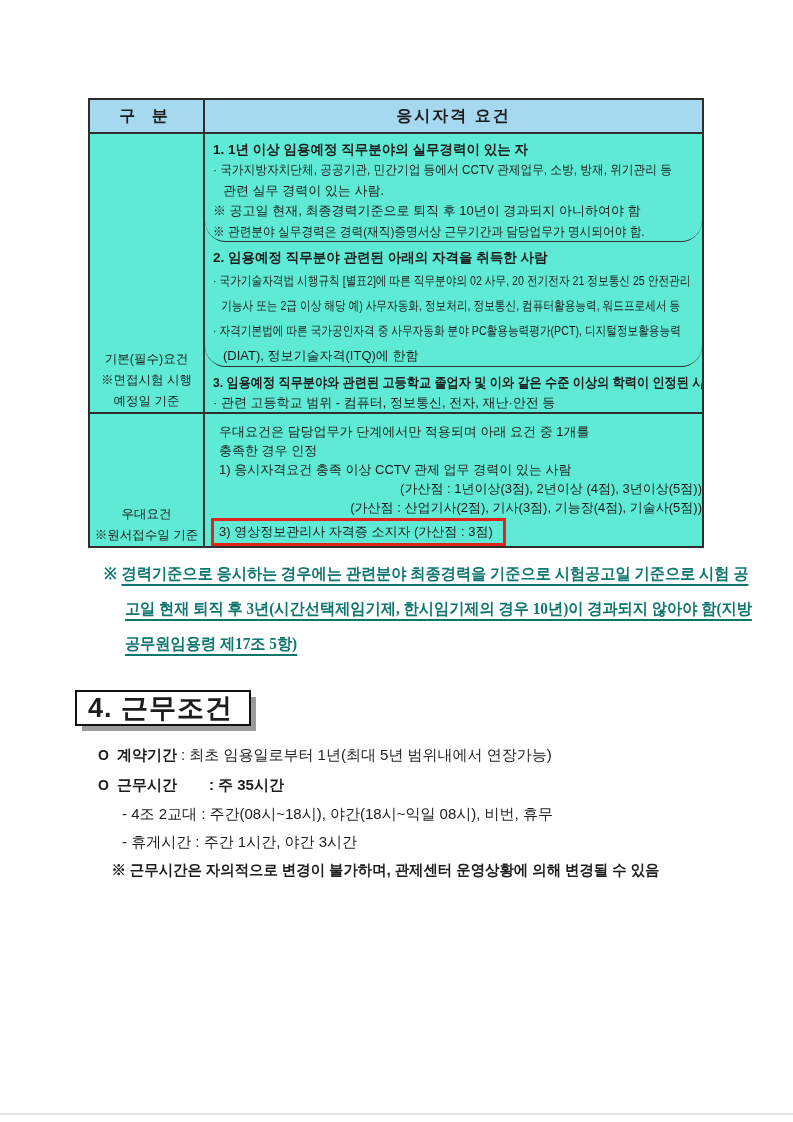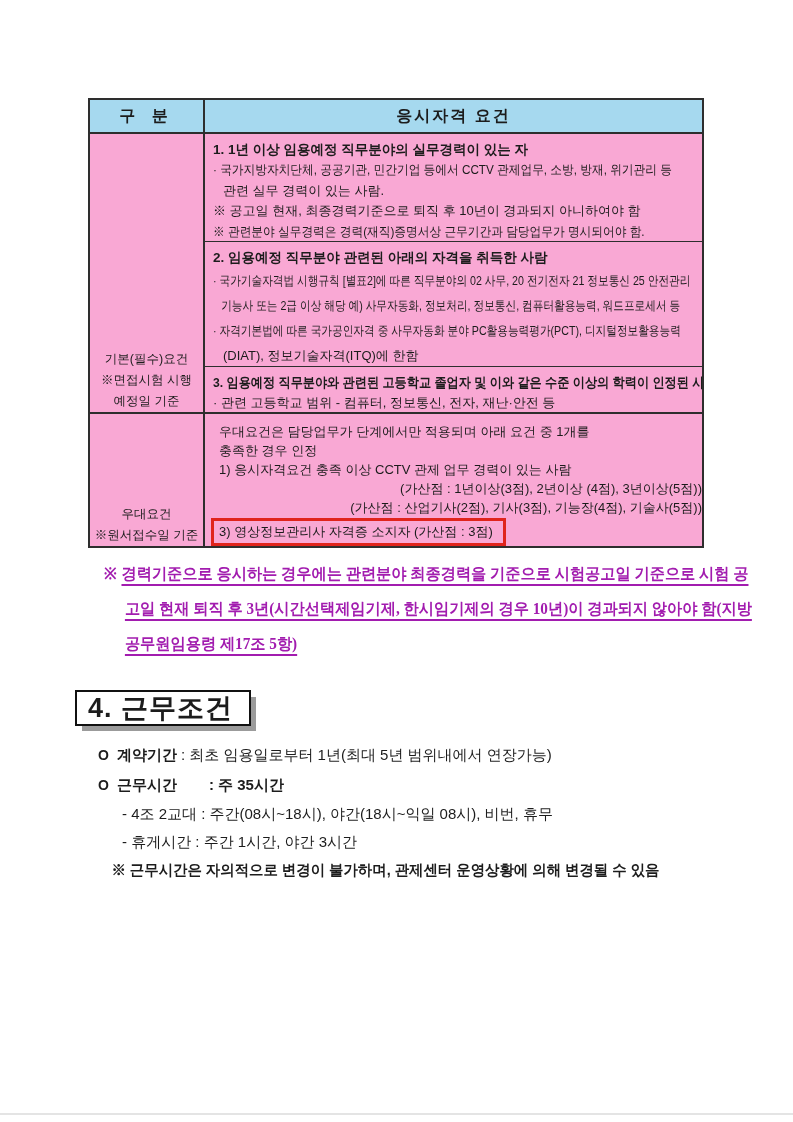--- a/index.html
+++ b/index.html
@@ -2,36 +2,36 @@
 <html><head>
 <meta charset="utf-8">
 <style>
   html,body { margin:0; padding:0; background:#fff; }
   .page {
     position:relative; width:793px; height:1122px; background:#ffffff;
     font-family:"Liberation Sans", sans-serif; color:#1c1c1c; overflow:hidden;
   }
 
   
-  .tbl { position:absolute; left:88px; top:98px; width:612px; border:2px solid #2e2e2e; background:#f9a8d4; }
+  .tbl { position:absolute; left:88px; top:98px; width:612px; border:2px solid #2e2e2e; background:#5eead4; }
   .tbl-header { display:flex; height:32px; background:#a6d9ef; border-bottom:2px solid #2e2e2e; }
   .th { display:flex; align-items:center; justify-content:center; font-weight:bold; font-size:16px; }
   .th.cat { width:115px; border-right:2px solid #2e2e2e; letter-spacing:6px; box-sizing:border-box; }
   .th.req { flex:1; letter-spacing:2px; }
 
   .row { display:flex; }
   .row-basic { height:278px; border-bottom:2px solid #2e2e2e; }
   .row-pref { height:132px; }
   .lbl {
     width:115px; border-right:2px solid #2e2e2e; box-sizing:border-box;
     display:flex; flex-direction:column; align-items:center; justify-content:flex-end;
     font-size:12.5px; line-height:21px; text-align:center; white-space:nowrap;
   }
   .content { flex:1; display:flex; flex-direction:column; min-width:0; }
-  .section { padding:5px 0 16px 8px; overflow:hidden; box-sizing:border-box; }
+  .section { padding:5px 0 16px 8px; overflow:hidden; box-sizing:border-box;border-radius:21px; }
   .s1 { height:108px; border-bottom:1.5px solid #2e2e2e; }
   .s2 { height:125px; border-bottom:1.5px solid #2e2e2e; }
   .s3 { flex:1; }
 
   .t  { font-weight:bold; font-size:13.5px; line-height:21px; white-space:nowrap; }
   .ln { font-size:13px; line-height:20px; white-space:nowrap; }
   .cmp  { transform:scaleX(0.90); transform-origin:0 50%; }
   .cmp2 { transform:scaleX(0.82); transform-origin:0 50%; }
   .ind  { padding-left:10px; }
   .s2 .ln { line-height:25px; }
@@ -41,21 +41,21 @@
   .pref-ind { padding-left:16px;text-align:right; }
   .pref-content { padding:8px 0 0 14px; overflow:hidden; }
   .red-box {
     display:inline-block; border:3px solid #e0241c; padding:1px 10px 2px 5px;
     margin-left:-8px; margin-top:1px; white-space:nowrap;
   }
 
   
   .footnote {
     position:absolute; left:104px; top:556px; width:660px;
-    font-family:"Liberation Serif", serif; font-weight:bold; font-size:16px; color:#a21caf;
+    font-family:"Liberation Serif", serif; font-weight:bold; font-size:16px; color:#0f766e;
   }
   .fn-line { line-height:35px; white-space:nowrap; transform:scaleX(0.95); transform-origin:0 50%; }
   .fn-cont { padding-left:22px; }
   .fn-u { text-decoration:underline; text-decoration-thickness:1.5px; text-underline-offset:5px; }
   .fn-marker { padding-right:5px; }
 
   
   .sec4-box {
     position:absolute; left:75px; top:690px; height:36px; min-width:160px;
     border:2.5px solid #111; box-shadow:6px 6px 0 -1px #9b9b9b; background:#fff;

